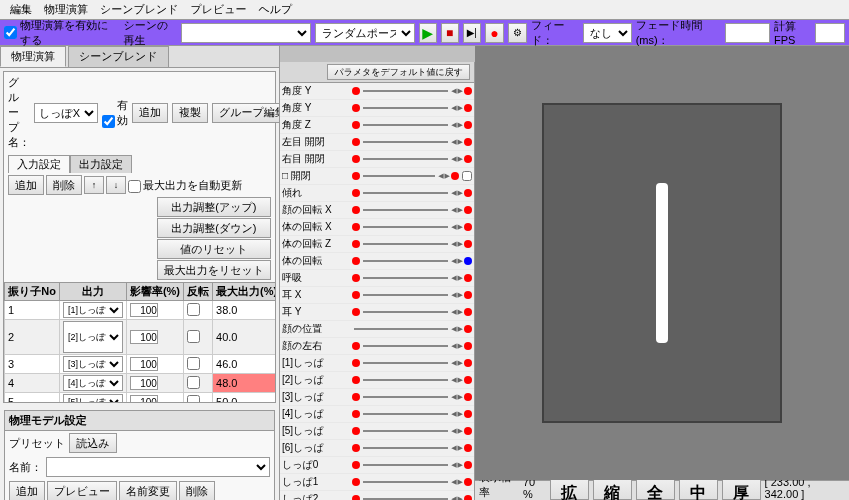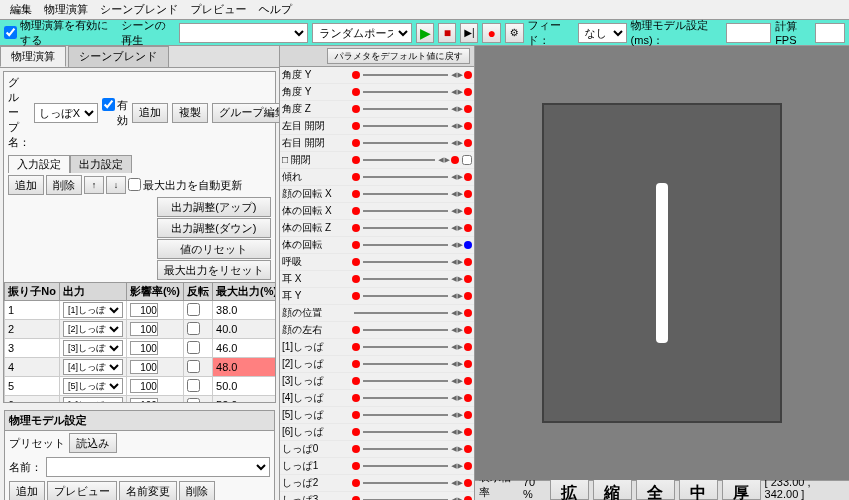--- a/index.html
+++ b/index.html
@@ -3,21 +3,21 @@
   <meta charset="utf-8">
   <style>
     * { box-sizing: border-box; margin: 0; padding: 0; font-family: 'MS UI Gothic', 'Meiryo', sans-serif; font-size: 11px; }
     body { width: 849px; height: 500px; overflow: hidden; background: #c0c0c0; }
 
     
     .menu-bar { background: #f0f0f0; border-bottom: 1px solid #999; display: flex; align-items: center; padding: 1px 4px; height: 20px; }
     .menu-item { padding: 2px 6px; cursor: pointer; white-space: nowrap; }
 
     
-    .toolbar { background: #5eead4; border-bottom: 1px solid #999; display: flex; padding: 2px 4px; height: 26px; gap: 4px; }
+    .toolbar { background: #8b5cf6; border-bottom: 1px solid #999; display: flex; padding: 2px 4px; height: 26px; gap: 4px; }
     .toolbar-checkbox { display: flex; align-items: center; gap: 3px; }
     .scene-controls { display: flex; align-items: center; gap: 4px; flex: 1; justify-content: center; }
     .scene-select { height: 20px; border: 1px solid #999; background: white; padding: 0 2px; }
     .scene-select-wide { width: 160px; }
     .scene-select-medium { width: 100px; }
     .btn-icon { width: 22px; height: 20px; border: 1px solid #999; background: linear-gradient(to bottom, #f8f8f8, #e0e0e0); cursor: pointer; display: flex; align-items: center; justify-content: center; font-size: 10px; }
     .record-btn { color: red; font-size: 14px; }
     .feed-controls { display: flex; align-items: center; gap: 4px; }
     .feed-time-input { width: 45px; height: 20px; border: 1px solid #999; background: white; padding: 0 2px; text-align: right; }
     .fps-input { width: 30px; height: 20px; border: 1px solid #999; background: white; text-align: right; }
@@ -30,47 +30,47 @@
 
     
     .tab-bar { display: flex; border-bottom: 1px solid #999; background: #e0e0e0; }
     .tab { padding: 2px 10px; border: 1px solid #999; border-bottom: none; background: #d0d0d0; cursor: pointer; margin-right: 2px; }
     .tab.active { background: #f0f0f0; border-bottom: 1px solid #f0f0f0; z-index: 1; }
     .section-header { background: #e0e0e0; padding: 2px 4px; font-weight: bold; border-bottom: 1px solid #999; }
 
     .group-row { display: flex; align-items: center; gap: 4px; padding: 3px 4px; }
     .group-select { height: 20px; border: 1px solid #999; background: white; width: 80px; }
     .btn-small { height: 20px; border: 1px solid #999; background: linear-gradient(to bottom, #f8f8f8, #e0e0e0); cursor: pointer; padding: 0 6px; white-space: nowrap; }
-    .checkbox-label { display: flex; align-items: flex-start; gap: 2px; }
+    .checkbox-label { display: flex; align-items: flex-end; gap: 2px; }
 
     
     .sub-tab-bar { display: flex; padding: 0 4px; padding-top: 2px; }
     .sub-tab { padding: 1px 8px; border: 1px solid #999; border-bottom: none; background: #d8d8d8; cursor: pointer; }
     .sub-tab.active { background: #f8f8f8; }
 
     
     .data-table { width: 100%; border-collapse: collapse; font-size: 10px; }
-    .data-table th { background: #d8d8d8; border: 1px solid #999; padding: 1px 3px; text-align: left; white-space: nowrap; }
+    .data-table th { background: #d8d8d8; border: 1px solid #999; padding: 1px 3px; text-align: center; white-space: nowrap; }
     .data-table td { border: 1px solid #ccc; padding: 1px 3px; white-space: nowrap; }
     .data-table tr:nth-child(even) { background: #f0f0f0; }
     .data-table tr:nth-child(odd) { background: white; }
     .data-table td.highlighted { background: #ff8080; }
     .table-actions { display: flex; align-items: center; gap: 2px; padding: 2px 4px; flex-wrap: wrap; }
     .arrow-btn { width: 20px; height: 18px; border: 1px solid #999; background: linear-gradient(to bottom, #f8f8f8, #e0e0e0); cursor: pointer; font-size: 9px; display: flex; align-items: center; justify-content: center; }
     .output-btns { display: flex; flex-direction: column; gap: 1px; margin-left: auto; }
 
     
     .physics-model { border: 1px solid #999; margin: 4px; background: #f8f8f8; }
 
     .preset-row { display: flex; align-items: center; gap: 4px; padding: 2px 4px; }
     .preset-select { height: 20px; border: 1px solid #999; background: white; flex: 1; }
     .model-actions { display: flex; gap: 2px; padding: 2px 4px; }
 
     
-    .middle-panel { width: 195px; background: #f0f0f0; border-right: 1px solid #999; overflow-y: auto; overflow-x: hidden; }
+    .middle-panel { width: 195px; background: #f0f0f0; border-right: 1px solid #999; overflow-y: auto; overflow-x: hidden; margin-top: 16px; }
     .param-header { background: #d8d8d8; padding: 2px 4px; display: flex; justify-content: flex-end; align-items: center; border-bottom: 1px solid #999; }
     .param-row { display: flex; align-items: center; padding: 1px 2px; border-bottom: 1px solid #e8e8e8; height: 17px; }
     .param-name { width: 70px; font-size: 10px; white-space: nowrap; overflow: hidden; text-overflow: ellipsis; flex-shrink: 0; }
     .param-controls { display: flex; align-items: center; gap: 1px; flex: 1; }
     .param-dot-red { width: 8px; height: 8px; background: red; border-radius: 50%; flex-shrink: 0; }
     .param-dot-blue { width: 8px; height: 8px; background: blue; border-radius: 50%; flex-shrink: 0; }
 
     
     .right-panel { flex: 1; background: #808080; display: flex; flex-direction: column; }
     .viewport { flex: 1; background: #808080; display: flex; align-items: center; justify-content: center; position: relative; }
@@ -113,21 +113,21 @@
     <button class="btn-icon stop-btn">■</button>
     <button class="btn-icon">▶|</button>
   </div>
   <div class="feed-controls">
     <button class="btn-icon record-btn">●</button>
     <button class="btn-icon">⚙</button>
     <span>フィード：</span>
     <select class="scene-select" style="width:50px">
       <option>なし</option>
     </select>
-    <span>物理モデル設定(ms)：</span>
+    <span>フェード時間(ms)：</span>
     <input type="text" class="feed-time-input" style="">
     <span>計算FPS</span>
     <input type="text" class="fps-input" style="">
   </div>
 </div>
 
 <div class="main-layout">
 
   <div class="left-panel">
 
@@ -194,21 +194,21 @@
     <td>
       <input type="text" value="100" style="width: 28px; height: 14px; border: 1px solid rgb(153, 153, 153); font-size: 10px; text-align: right;">
     </td>
     <td><input type="checkbox" style=""></td>
     <td class="">38.0</td>
 
   </tr>
               <tr>
     <td>2</td>
     <td>
-      <select style="font-size:9px;height:16px;border:1px solid #999;background:white;width:60px"><option>[2]しっぽ</option></select>
+      <select style="font-size:9px;height:32px;border:1px solid #999;background:white;width:60px"><option>[2]しっぽ</option></select>
     </td>
     <td>
       <input type="text" value="100" style="width: 28px; height: 14px; border: 1px solid rgb(153, 153, 153); font-size: 10px; text-align: right;">
     </td>
     <td><input type="checkbox" style=""></td>
     <td class="">40.0</td>
 
   </tr>
               <tr>
     <td>3</td>

